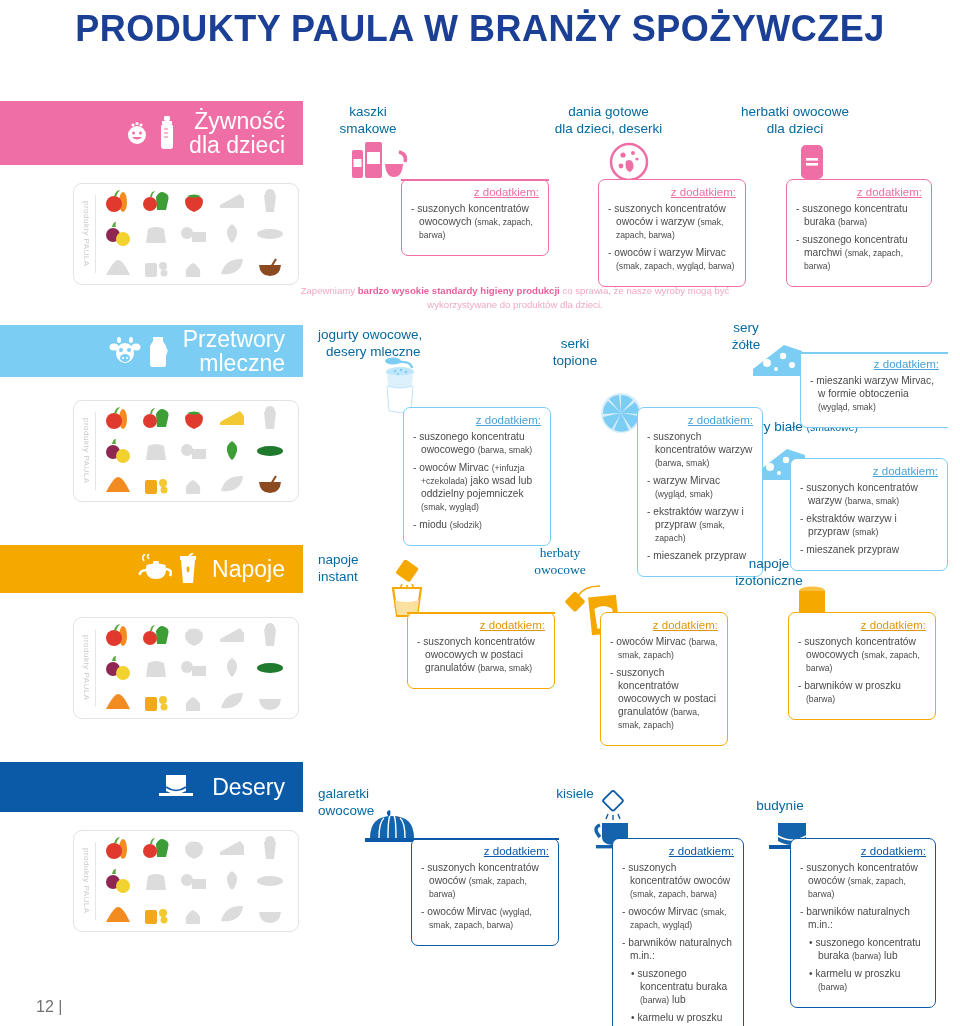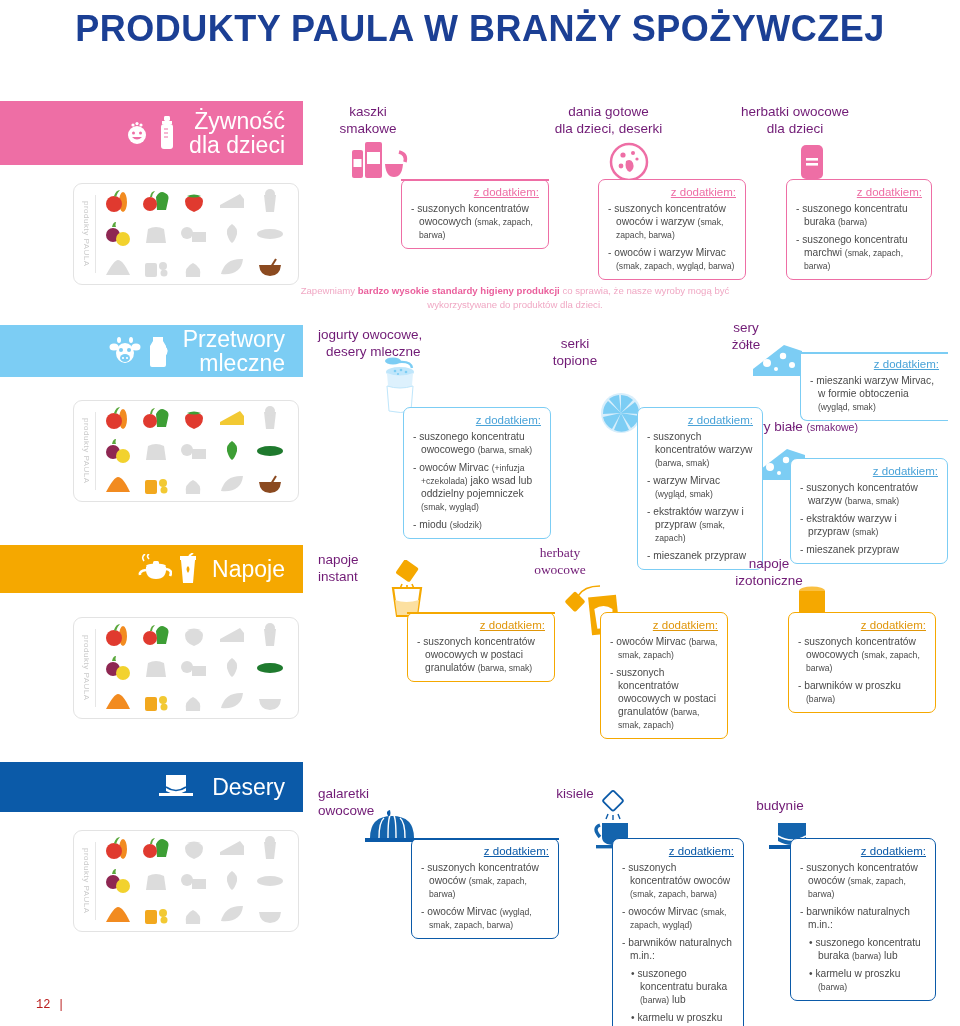--- a/index.html
+++ b/index.html
@@ -50,31 +50,31 @@
     padding-right: 5px; height: 78px; display:flex; align-items:center; justify-content:center;
   }
   .grid-cells {
     display: grid; grid-template-columns: repeat(5, 38px); grid-template-rows: repeat(3, 33px);
     align-items: center; justify-items: center;
   }
   .cell { width: 34px; height: 30px; display:flex; align-items:center; justify-content:center;}
 
   
   .colhead {
-    position: absolute; font-size: 13.5px; color: #701a75; line-height: 1.25;
+    position: absolute; font-size: 13.5px; color: #0369a1; line-height: 1.25;
     text-align: center;
   }
   .colhead .sub { font-size: 10.5px; }
 
   
   .callout {
     position: absolute;
     border-radius: 7px;
     background: #fff;
-    padding: 6px 9px 7px 9px;
+    padding: 6px 9px 14px 9px;
   }
   .callout .zd {
     text-align: right; font-size: 11.5px; text-decoration: underline;
     margin-bottom: 4px; display:block;
   }
   .callout ul { list-style: none; }
   .callout li {
     font-size: 10.2px; color: #4a4a4a; line-height: 1.28;
     margin-bottom: 5px; padding-left: 8px; text-indent: -8px;
   }
@@ -86,21 +86,21 @@
   .conn { position: absolute; }
 
   
   .note {
     position: absolute; text-align: center; font-size: 9.6px; line-height: 1.45;
     color: #f0a8c4;
   }
   .note b { color: #ea5f9c; }
 
   
-  .pageno { position: absolute; left: 36px; top: 998px; font-size: 12px; color: #b91c1c; font-family: Liberation Mono, monospace; }
+  .pageno { position: absolute; left: 36px; top: 998px; font-size: 16px; color: #737373; }
 
   svg { display:block; }
 </style>
 </head>
 <body>
 
 <div class="page">
 
   <div class="title">PRODUKTY PAULA W BRANŻY SPOŻYWCZEJ</div>
 

